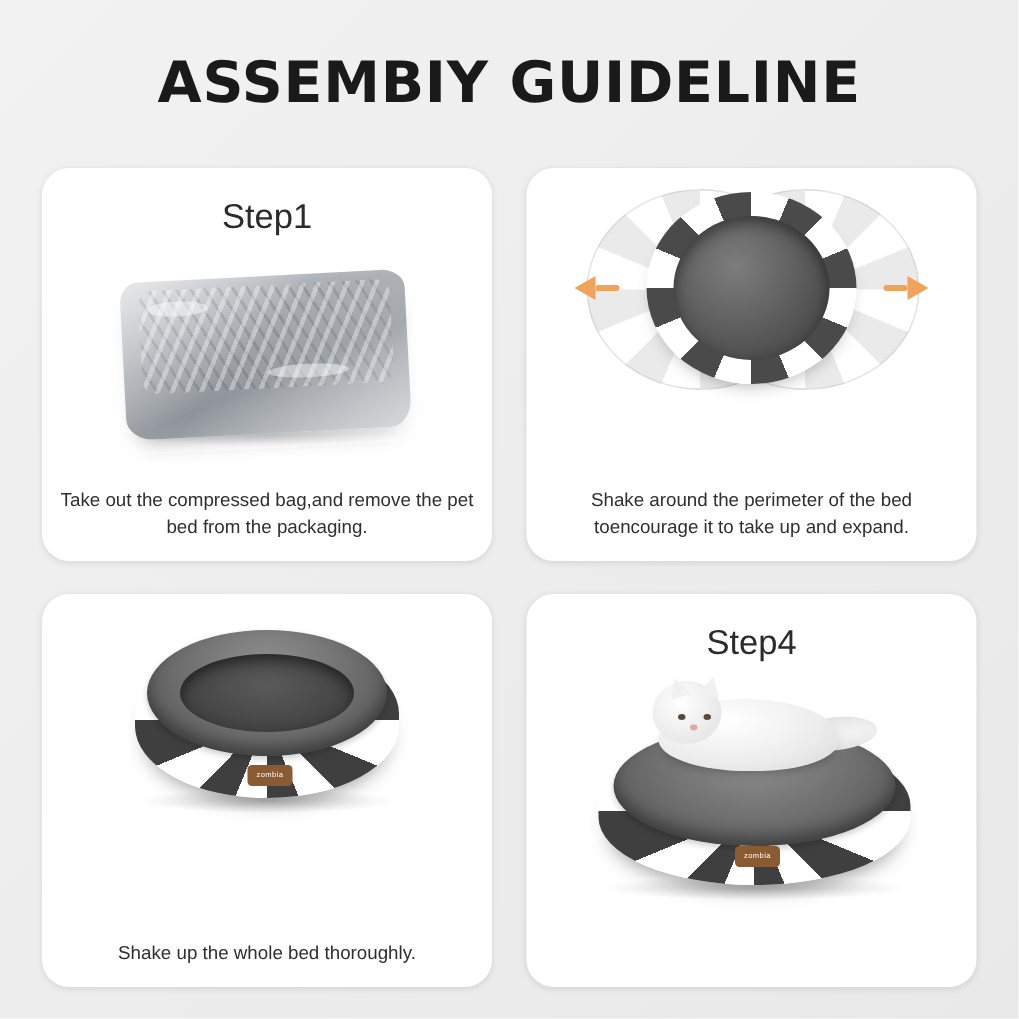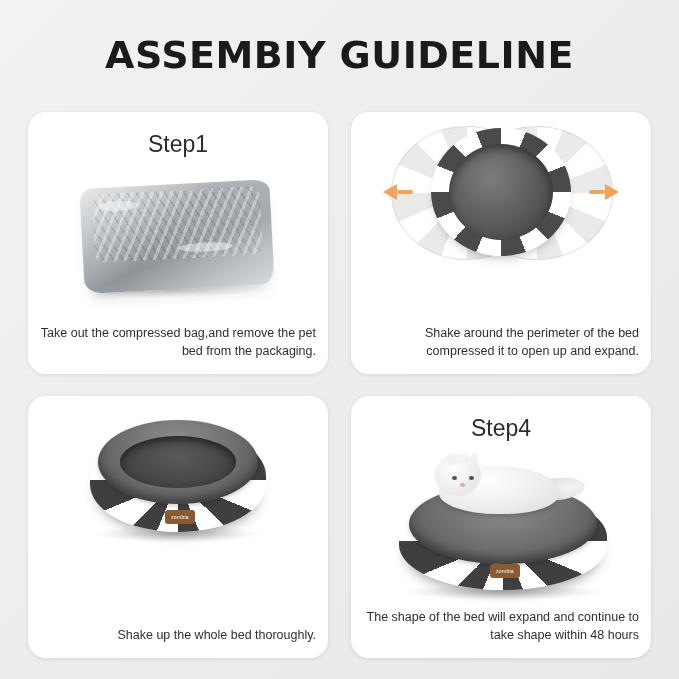--- a/index.html
+++ b/index.html
@@ -55,21 +55,21 @@
   .illus {
     position: relative;
     height: 150px;
     margin-top: 2px;
   }
   .caption {
     position: absolute;
     bottom: 14px;
     left: 12px;
     right: 12px;
-    text-align: right;
+    text-align: center;
     font-size: 12.5px;
     line-height: 1.45;
     color: #2f2f2f;
   }
 
   
   .bag-wrap { position:absolute; left:0; right:0; top:6px; height:150px; }
   .bag {
     position:absolute; left:54px; top:18px; width:190px; height:105px;
     background: linear-gradient(160deg,#cfd3d6 0%, #9aa0a5 35%, #7d848a 60%, #b6bbbf 100%);
@@ -239,21 +239,21 @@
           <div class="ghost right"></div>
           <div class="bed2">
             <div class="bed2-inner"></div>
           </div>
           <div class="arrow l"></div>
           <div class="arrow-tail l"></div>
           <div class="arrow r"></div>
           <div class="arrow-tail r"></div>
         </div>
       </div>
-      <div class="caption">Shake around the perimeter of the bed compressed it to open up and expand.</div>
+      <div class="caption">Shake around the perimeter of the bed toencourage it to take up and expand.</div>
     </div>
 
     <div class="card">
       <div class="illus">
         <div class="bed-wrap">
           <div class="bed-shadow"></div>
           <div class="bed-base"></div>
           <div class="bed-rim"></div>
           <div class="bed-hollow"></div>
           <div class="logo-tag">zombia</div>
@@ -276,17 +276,16 @@
               <div class="cat-ear a"></div>
               <div class="cat-ear b"></div>
               <div class="cat-eye l"></div>
               <div class="cat-eye r"></div>
               <div class="cat-nose"></div>
             </div>
           </div>
           <div class="logo-tag">zombia</div>
         </div>
       </div>
-      <div class="caption">The shape of the bed will expand and continue to take shape within 48 hours</div>
     </div>
 
   </div>
 </div>
 
 </body></html>

